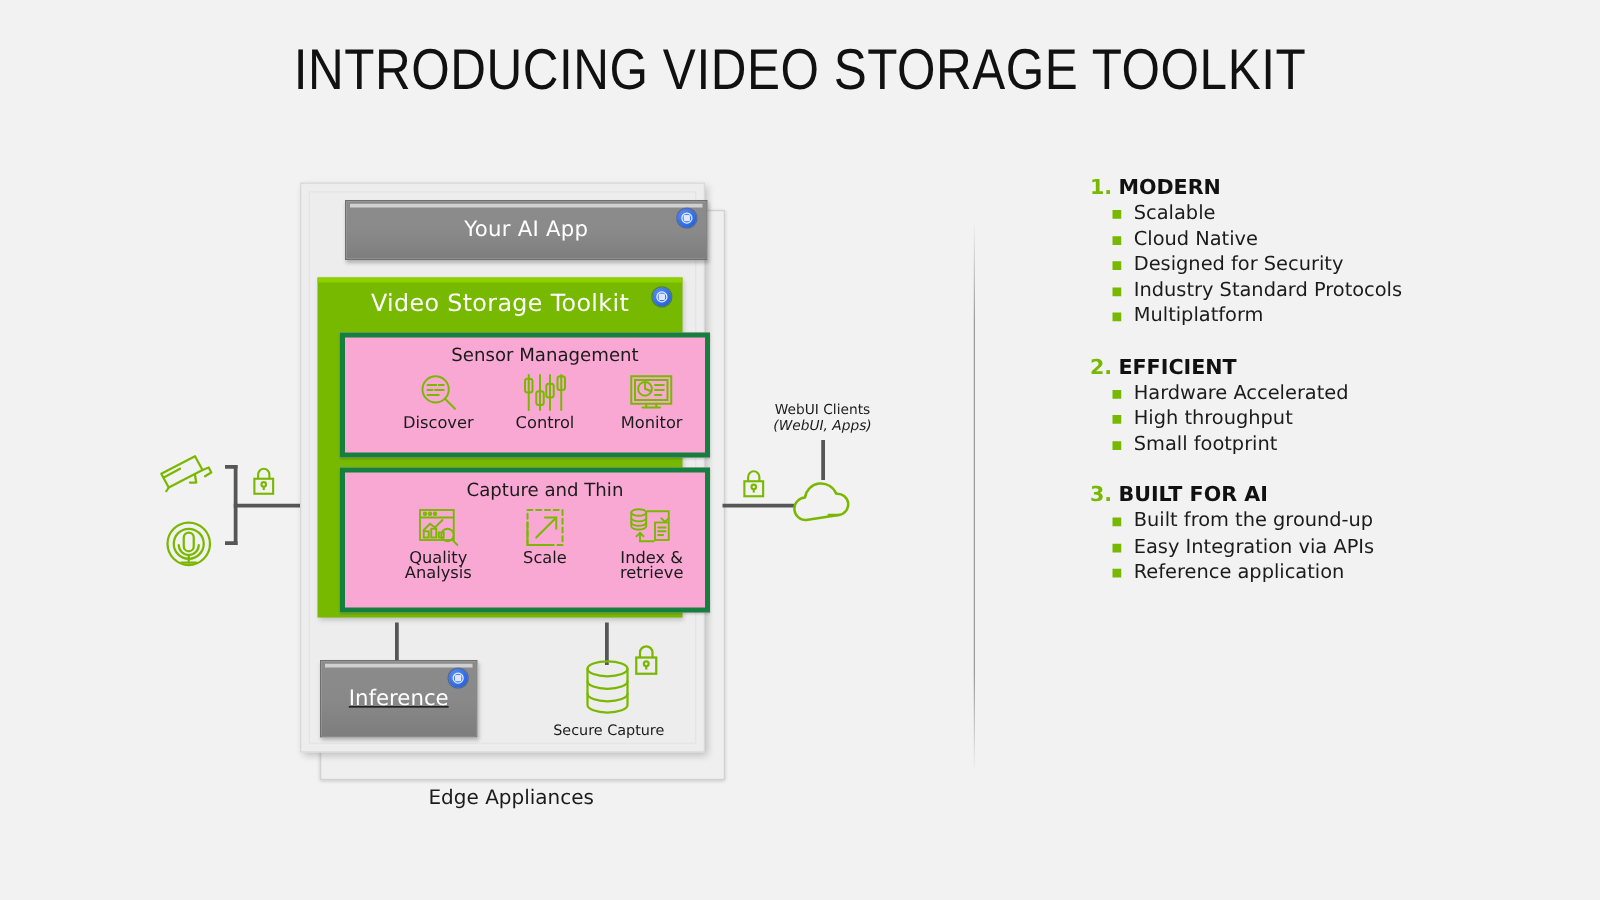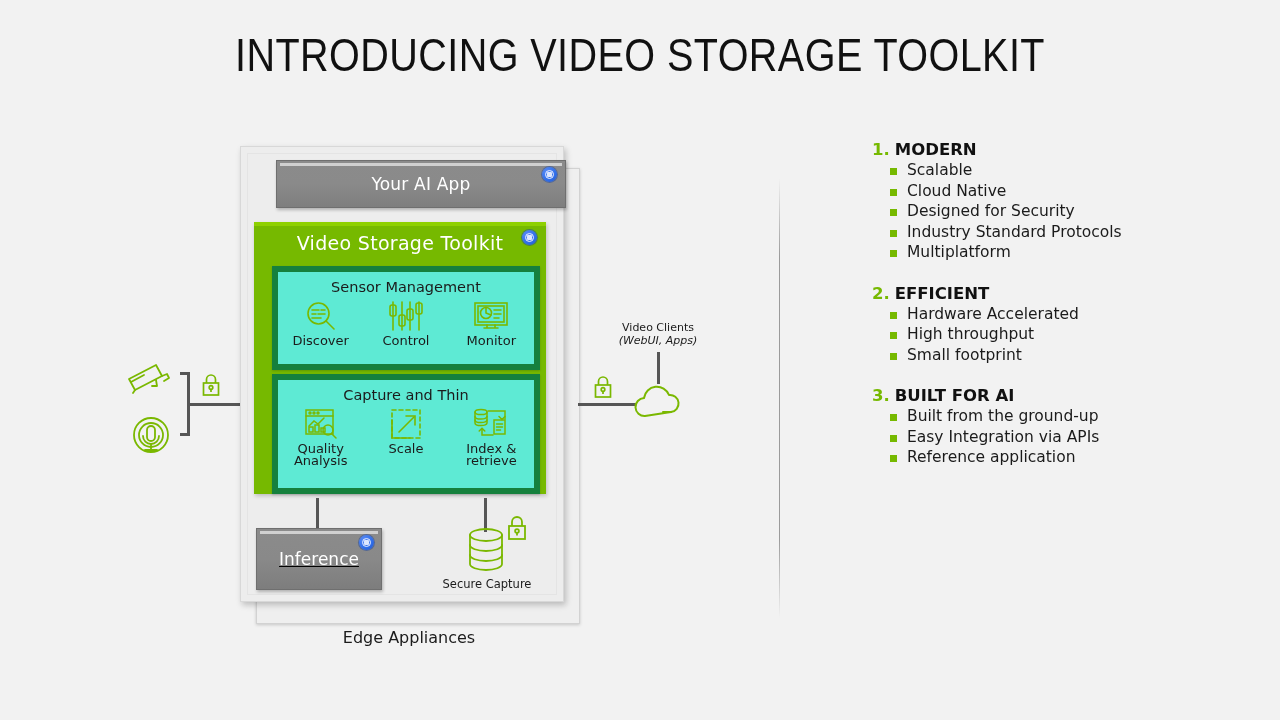--- a/index.html
+++ b/index.html
@@ -83,23 +83,24 @@
   }
   .vst-title{
     position:absolute;left:0;top:10px;width:292px;text-align:center;
     color:#fff;font-size:19px;letter-spacing:.3px;
     font-family:"DejaVu Sans",sans-serif;
   }
 
   
   .group{
     position:absolute;left:18px;width:256px;
-    background:#5eead4;
-    border:6px solid #15803d;
+    background:#f9a8d4;
+    border:4px solid #15803d;
     box-shadow:0 1px 2px rgba(0,0,0,.18);
+    padding-left:32px;
   }
   .group.g1{top:44px;height:92px;}
   .group.g2{top:152px;height:108px;}
   .group-title{
     text-align:center;font-size:14.5px;color:#1b1b1b;margin-top:7px;
     font-family:"DejaVu Sans",sans-serif;
   }
   .icon-row{
     display:flex;justify-content:space-around;align-items:flex-start;
     margin-top:4px;
@@ -405,21 +406,21 @@
   <div style="position:absolute;left:633px;top:383px;">
     <svg width="52" height="36" viewBox="0 0 52 36">
       <g fill="none" stroke="#7ab800" stroke-width="2" stroke-linecap="round" stroke-linejoin="round">
         <path d="M12 33 a9 9 0 0 1 -1 -18 a13 13 0 0 1 25 -3 a8.5 8.5 0 0 1 2 17 Z"></path>
         <path d="M30 29 H38"></path>
       </g>
     </svg>
   </div>
   <div class="ln" style="left:657px;top:352px;width:3px;height:32px;"></div>
   <div class="lbl" style="left:588px;top:322px;width:140px;">
-    <div>Video Clients</div>
+    <div>WebUI Clients</div>
     <div class="it">(WebUI, Apps)</div>
   </div>
 
   <div class="edge-label">Edge Appliances</div>
 
   <div class="right">
 
     <div class="sec">
       <div class="sec-head">
         <span class="num">1.</span><span>MODERN</span>

